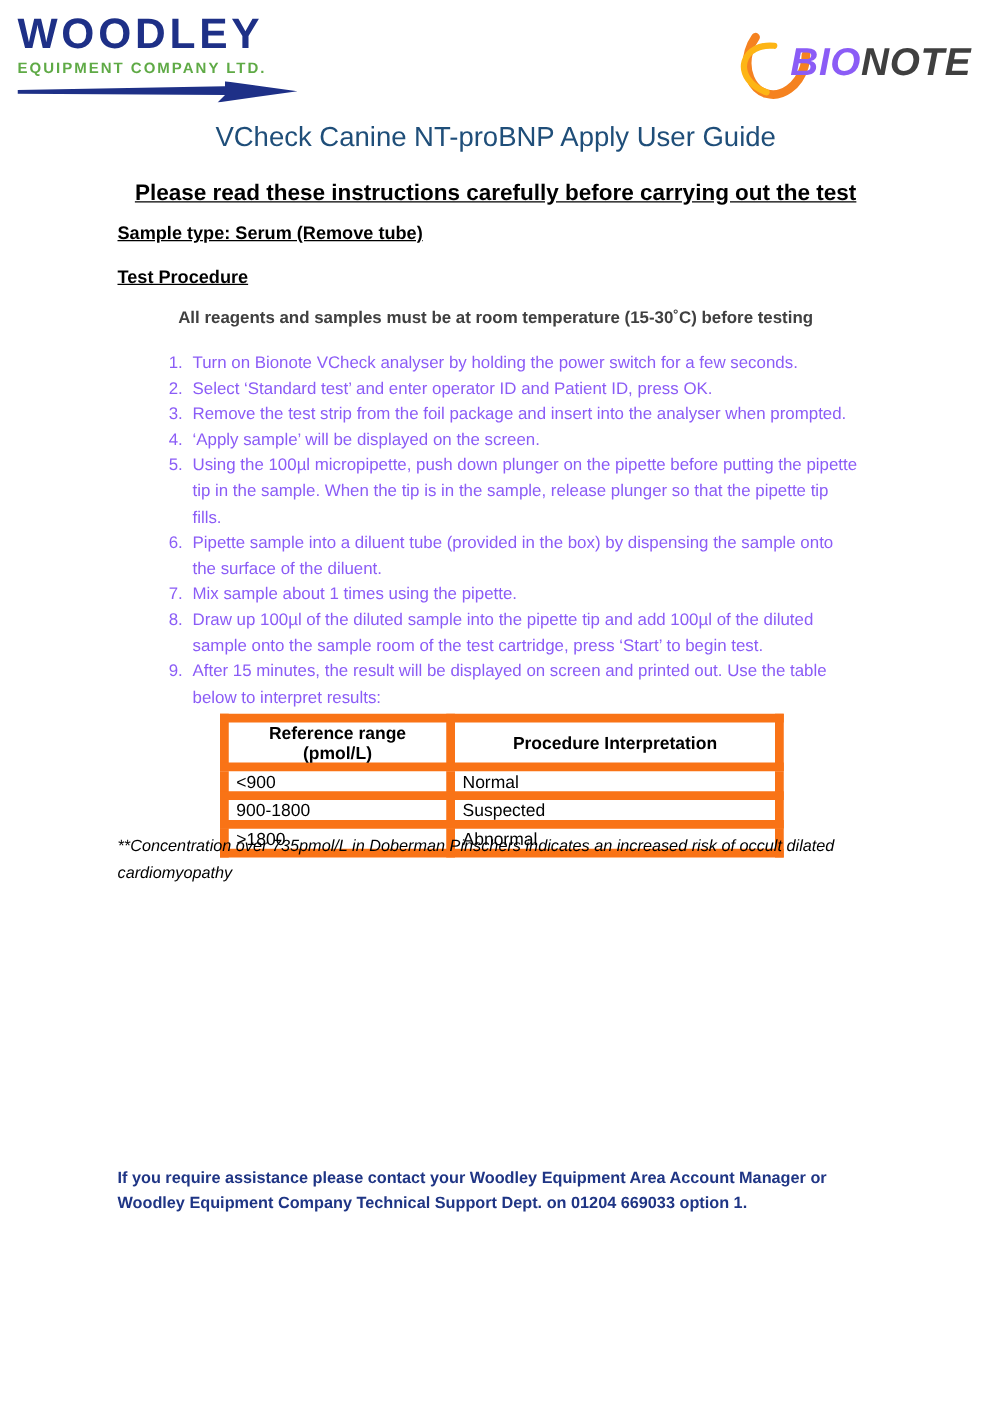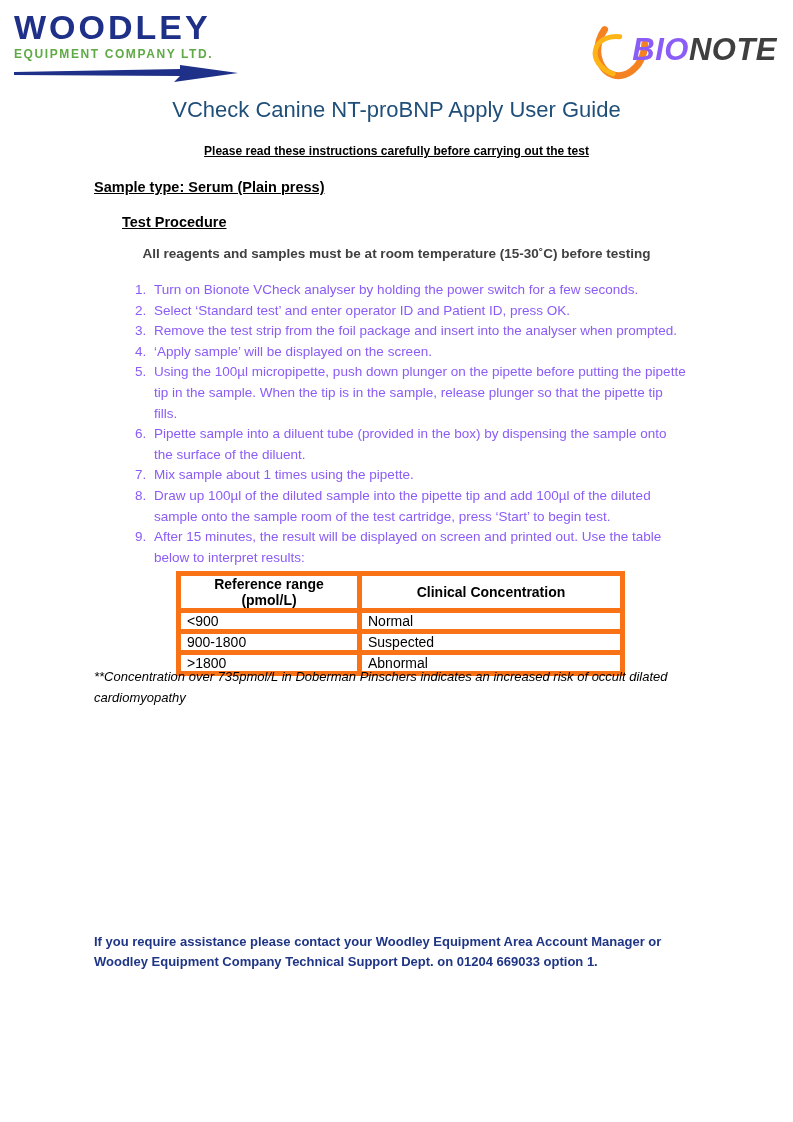--- a/index.html
+++ b/index.html
@@ -66,41 +66,40 @@
     top: 97px; left: 0; right: 0;
     text-align: center;
     font-size: 22px;
     font-weight: 400;
     color: #1f4e79;
   }
   .notice {
     position: absolute;
     top: 144px; left: 0; right: 0;
     text-align: center;
-    font-size: 12px;
+    font-size: 18px;
     font-weight: 700;
     text-decoration: underline;
     color: #000000;
   }
   .sample-type {
     position: absolute;
     top: 179px; left: 94px;
     font-size: 14.5px;
     font-weight: 700;
     text-decoration: underline;
     color: #000000;
   }
   .procedure-heading {
     position: absolute;
     top: 214px; left: 94px;
     font-size: 14.5px;
     font-weight: 700;
     text-decoration: underline;
     color: #000000;
-    margin-left: 28px;
   }
   .temp-note {
     position: absolute;
     top: 246px; left: 0; right: 0;
     text-align: center;
     font-size: 13.5px;
     font-weight: 700;
     color: #404040;
   }
 
@@ -118,21 +117,21 @@
 
   
   .results-table {
     position: absolute;
     top: 571px; left: 176px;
     border-collapse: collapse;
     font-size: 14px;
     color: #000000;
   }
   .results-table th, .results-table td {
-    border: 5px solid #f97316;
+    border: 7px solid #f97316;
     height: 18px;
     padding: 0 6px;
     vertical-align: middle;
   }
   .results-table th { font-weight: 700; text-align: center; }
   .results-table td { text-align: left; }
   .col-range { width: 181px; }
   .col-interp { width: 263px; }
 
   
@@ -183,21 +182,21 @@
         <span class="bionote-bio">BIO</span><span class="bionote-note">NOTE</span>
       </div>
     </div>
 
   </div>
 
   <h1 class="doc-title">VCheck Canine NT-proBNP Apply User Guide</h1>
 
   <div class="notice">Please read these instructions carefully before carrying out the test</div>
 
-  <div class="sample-type">Sample type: Serum (Plain press)</div>
+  <div class="sample-type">Sample type: Serum (Remove tube)</div>
 
   <div class="procedure-heading">Test Procedure</div>
 
   <div class="temp-note">All reagents and samples must be at room temperature (15-30˚C) before testing</div>
 
   <ol class="steps">
     <li>Turn on Bionote VCheck analyser by holding the power switch for a few seconds.</li>
     <li>Select ‘Standard test’ and enter operator ID and Patient ID, press OK.</li>
     <li>Remove the test strip from the foil package and insert into the analyser when prompted.</li>
     <li>‘Apply sample’ will be displayed on the screen.</li>
@@ -205,21 +204,21 @@
     <li>Pipette sample into a diluent tube (provided in the box) by dispensing the sample onto the surface of the diluent.</li>
     <li>Mix sample about 1 times using the pipette.</li>
     <li>Draw up 100µl of the diluted sample into the pipette tip and add 100µl of the diluted sample onto the sample room of the test cartridge, press ‘Start’ to begin test.</li>
     <li>After 15 minutes, the result will be displayed on screen and printed out. Use the table below to interpret results:</li>
   </ol>
 
   <table class="results-table">
     <thead>
       <tr>
         <th class="col-range">Reference range (pmol/L)</th>
-        <th class="col-interp">Clinical Concentration</th>
+        <th class="col-interp">Procedure Interpretation</th>
       </tr>
     </thead>
     <tbody>
       <tr>
         <td>&lt;900</td>
         <td>Normal</td>
       </tr>
       <tr>
         <td>900-1800</td>
         <td>Suspected</td>

